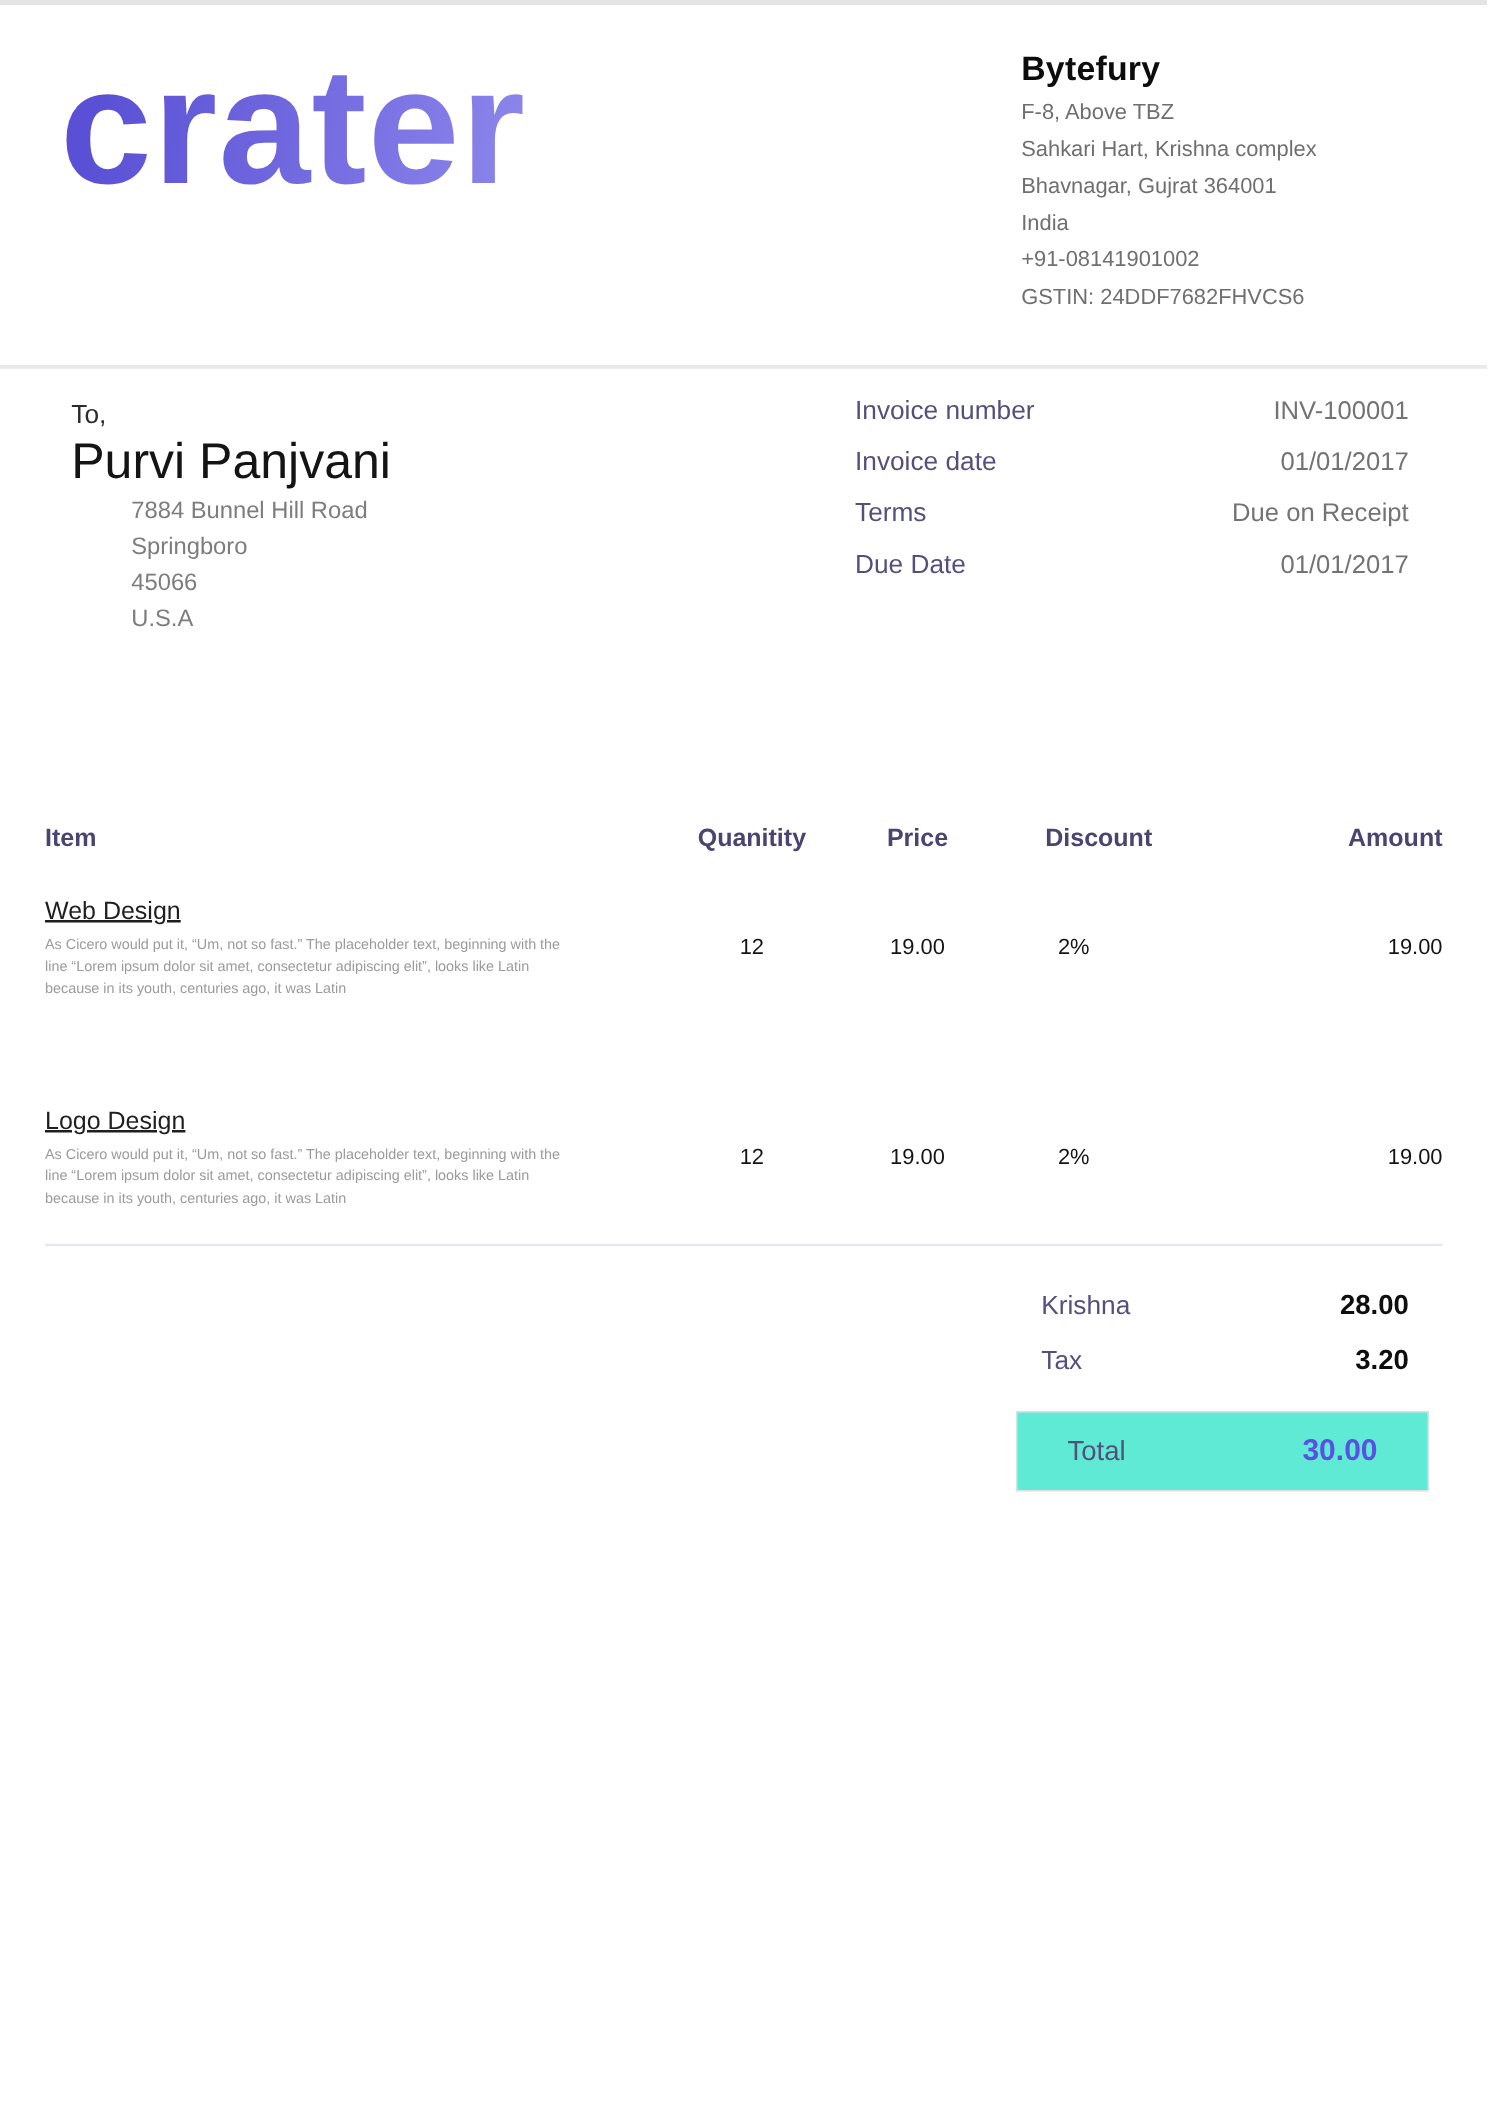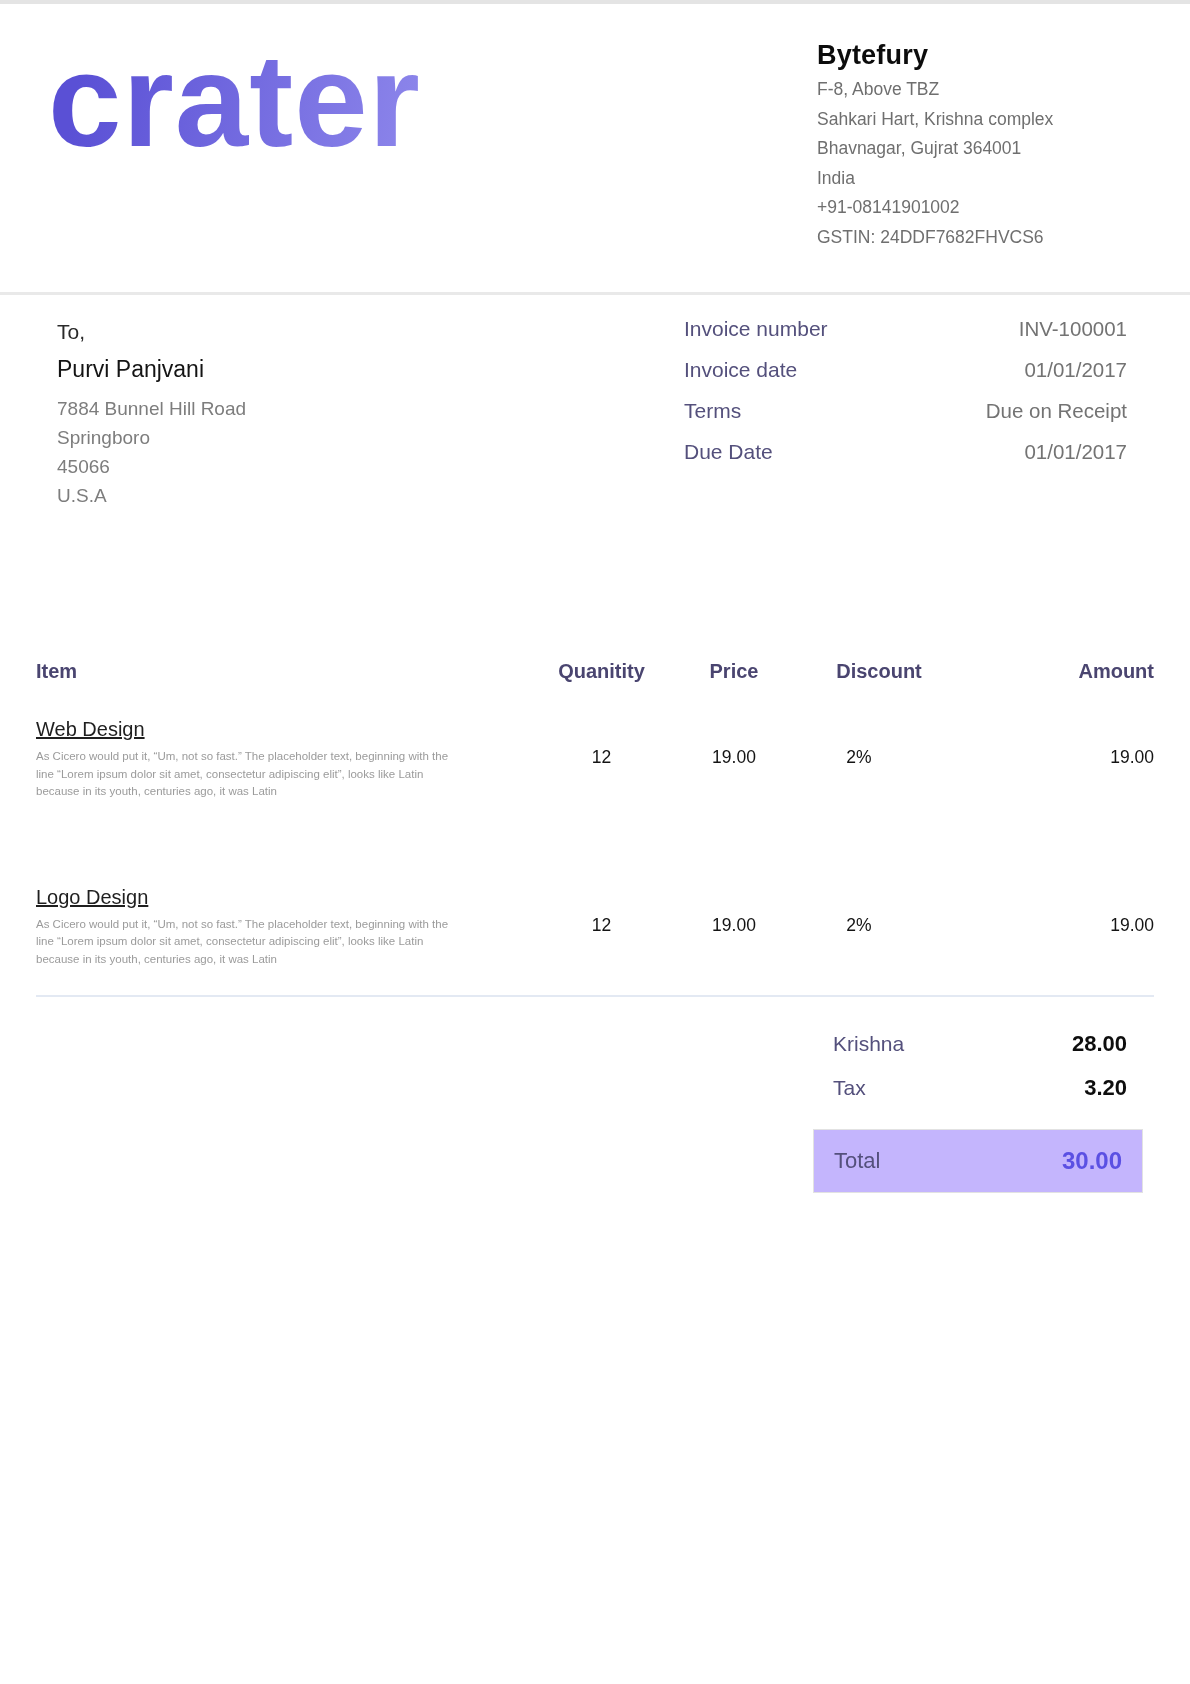--- a/index.html
+++ b/index.html
@@ -67,30 +67,31 @@
     justify-content: space-between;
     padding: 0 63px 0 57px;
     margin-top: 22px;
   }
   .to-label {
     font-size: 21px;
     color: #2a2a2a;
     line-height: 30px;
   }
   .customer-name {
-    font-size: 23px;
+    font-size: 40px;
     font-weight: 500;
     color: #141414;
     line-height: 44px;
     margin-bottom: 3px;
   }
   .customer-line {
     font-size: 19px;
     line-height: 29px;
     color: #7d7d7d;
+    margin-left: 48px;
   }
   .meta {
     width: 443px;
   }
   .meta-row {
     display: flex;
     justify-content: space-between;
     align-items: baseline;
     margin-bottom: 17px;
   }
@@ -187,25 +188,25 @@
     font-weight: 600;
     color: #0e0e0e;
   }
   .total-box {
     width: 330px;
     height: 64px;
     margin-left: auto;
     margin-right: 47px;
     margin-top: 28px;
     border: 1px solid #e2e2e2;
-    background: #c4b5fd;
+    background: #5eead4;
     display: flex;
     align-items: center;
     justify-content: space-between;
-    padding: 0 20px;
+    padding: 0 40px;
   }
   .total-box-label {
     font-size: 22px;
     color: #54507c;
   }
   .total-box-value {
     font-size: 24px;
     font-weight: 700;
     color: #5b50e3;
   }

